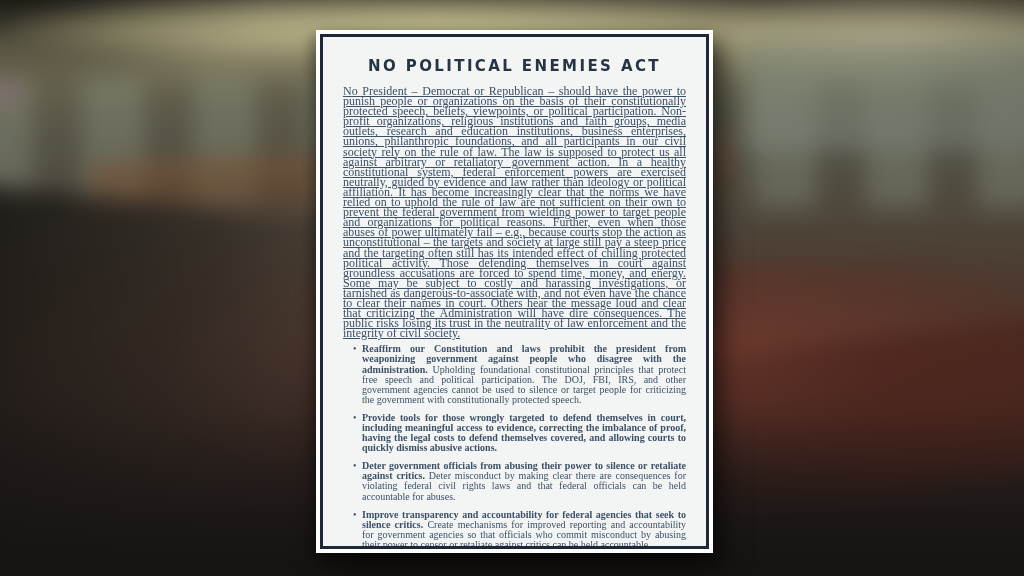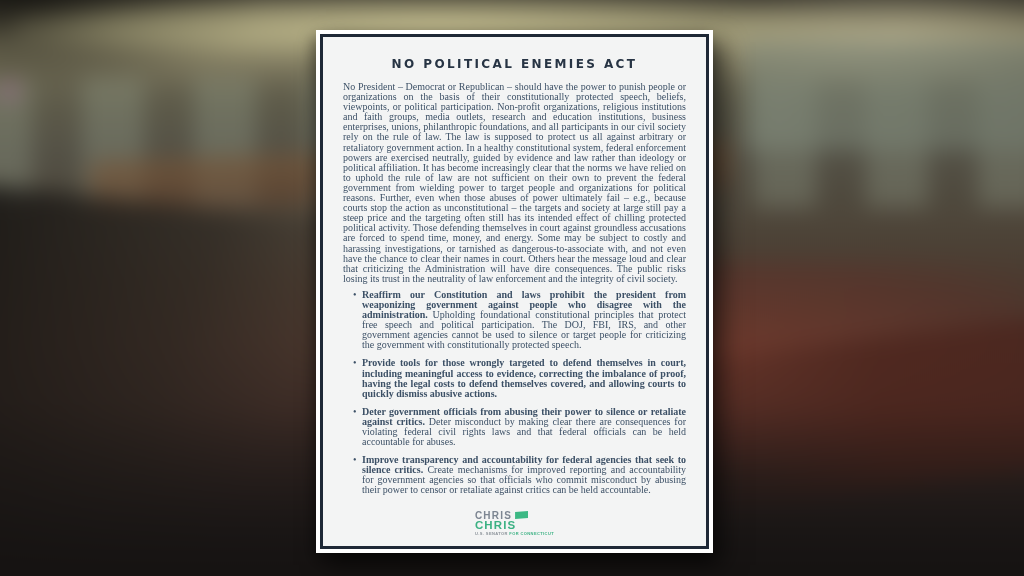--- a/index.html
+++ b/index.html
@@ -104,42 +104,43 @@
     border: 3px solid #1e2836;
     background: #f3f4f4;
     display: flex;
     flex-direction: column;
     padding: 10px 20px 8px 20px;
     overflow: hidden;
   }
   .doc-title {
     font-family: "DejaVu Sans", sans-serif;
     font-weight: bold;
-    font-size: 12px;
+    font-size: 15px;
     letter-spacing: 2.4px;
     color: #273444;
     text-align: center;
     margin: 10px 0 11px 0;
     white-space: nowrap;
   }
   .section-heading {
     font-family: "Liberation Sans", sans-serif;
     font-weight: bold;
     font-size: 10px;
     letter-spacing: 0.1px;
     color: #3cc492;
     margin: 6px 0 6px 0;
   }
   .body-par {
     font-family: "Liberation Serif", serif;
-    font-size: 10px;
+    font-size: 12px;
     line-height: 10.1px;
     color: #3c5066;
     text-align: justify;
     margin: 0 0 4px 0;
+    text-decoration: underline;
   }
   ul.bullets {
     list-style: none;
     margin: 2px 0 0 0;
     padding: 0 0 0 10px;
   }
   ul.bullets li {
     position: relative;
     font-family: "Liberation Serif", serif;
     font-size: 10px;

